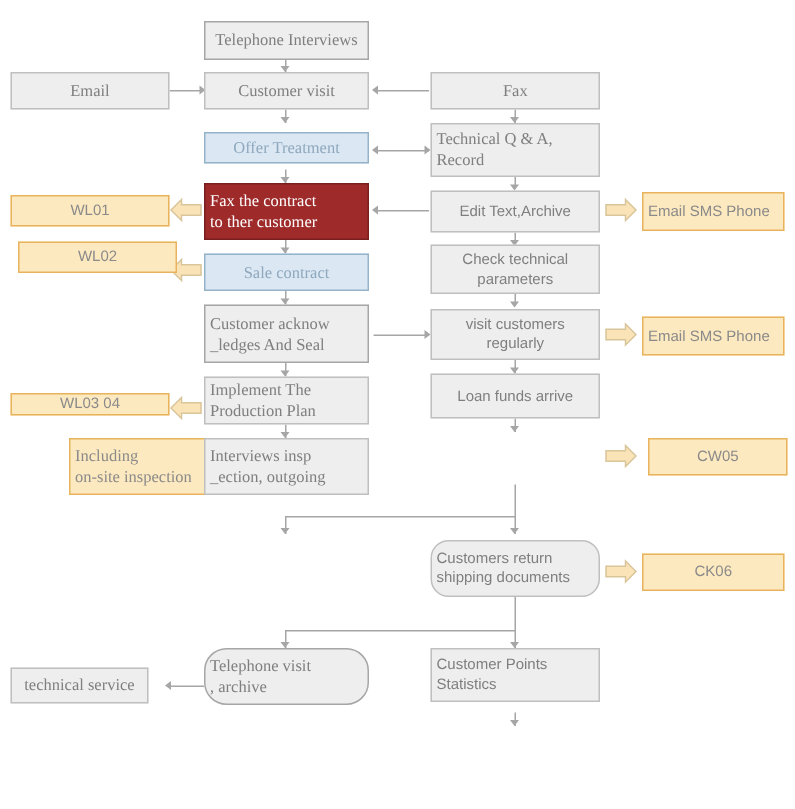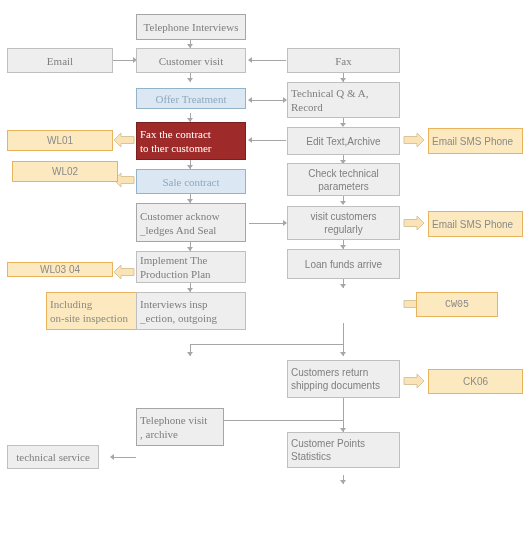--- a/index.html
+++ b/index.html
@@ -276,30 +276,30 @@
 
   <div class="node grey thin sans" style="left:287px; top:249px; width:113px; height:30px;">Loan funds arrive</div>
 
   <div class="node yellow left-align" style="left:7px; top:292px; width:106px; height:38px;margin-left:39px;">Including
 on-site inspection</div>
 
   <div class="node grey thin left-align" style="left:136px; top:292px; width:110px; height:38px;">Interviews insp
 _ection, outgoing</div>
 
 
-  <div class="node yellow sans" style="left:416px; top:292px; width:82px; height:25px;font-family:Liberation Mono, monospace;">CW05</div>
-
-
-  <div class="node grey thin sans left-align" style="left:287px; top:360px; width:113px; height:38px;">Customers return
+  <div class="node yellow sans" style="left:432px; top:292px; width:93px; height:25px;">CW05</div>
+
+
+  <div class="node grey thin sans left-align" style="left:287px; top:360px; width:113px; height:38px;border-radius:12px;">Customers return
 shipping documents</div>
 
   <div class="node yellow sans" style="left:428px; top:369px; width:95px; height:25px;">CK06</div>
 
   <div class="node grey thin" style="left:7px; top:445px; width:92px; height:24px;">technical service</div>
 
-  <div class="node grey left-align" style="left:136px; top:408px; width:88px; height:38px;">Telephone visit
+  <div class="node grey left-align" style="left:136px; top:432px; width:110px; height:38px;border-radius:15px;">Telephone visit
 , archive</div>
 
   <div class="node grey thin sans left-align" style="left:287px; top:432px; width:113px; height:36px;">Customer Points
 Statistics</div>
 
 
 </div>
 
 </body></html>

